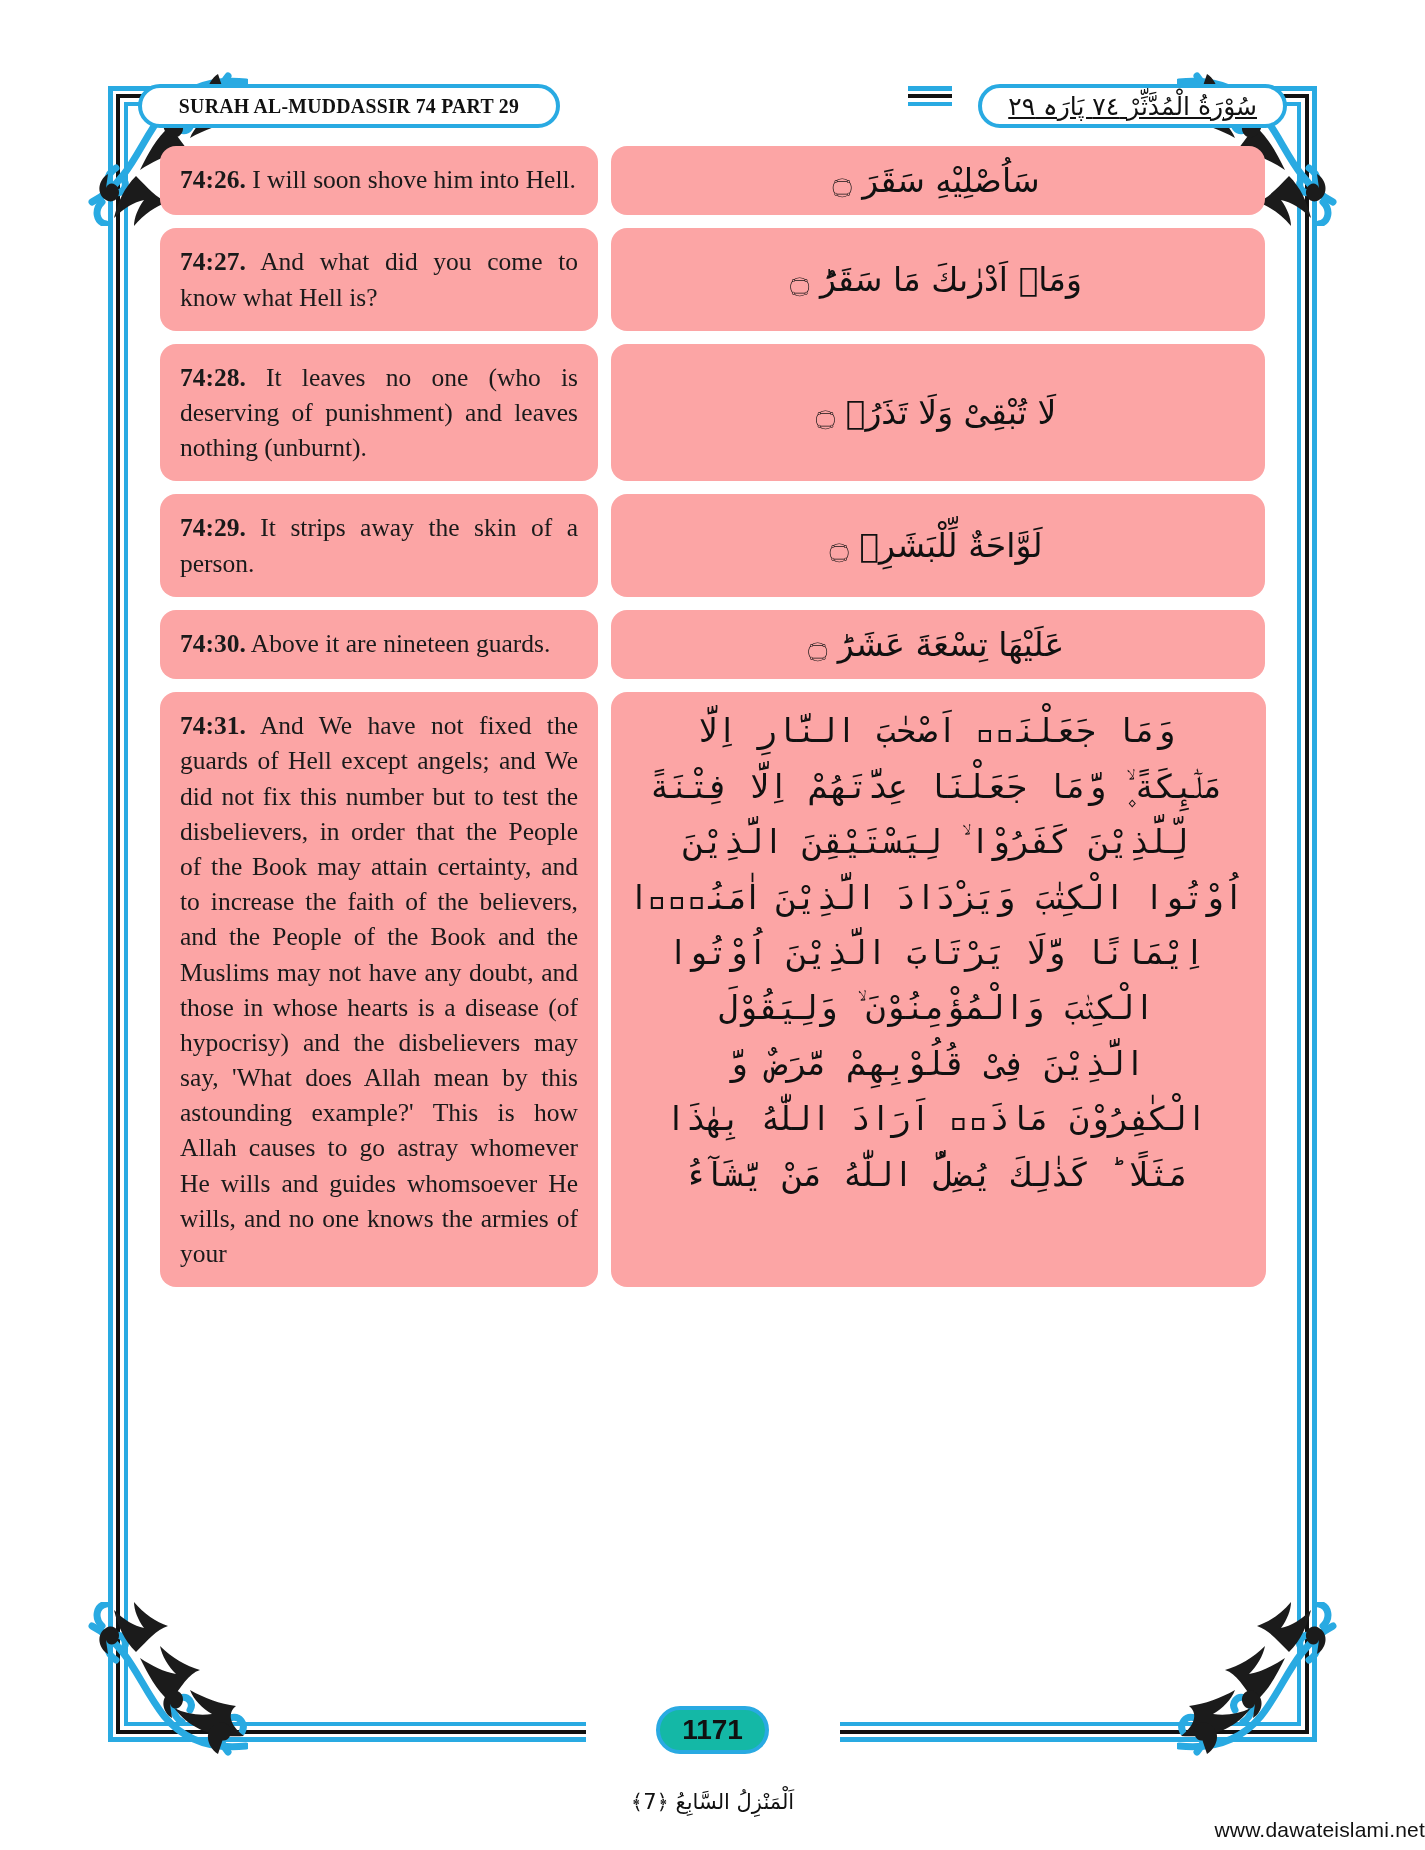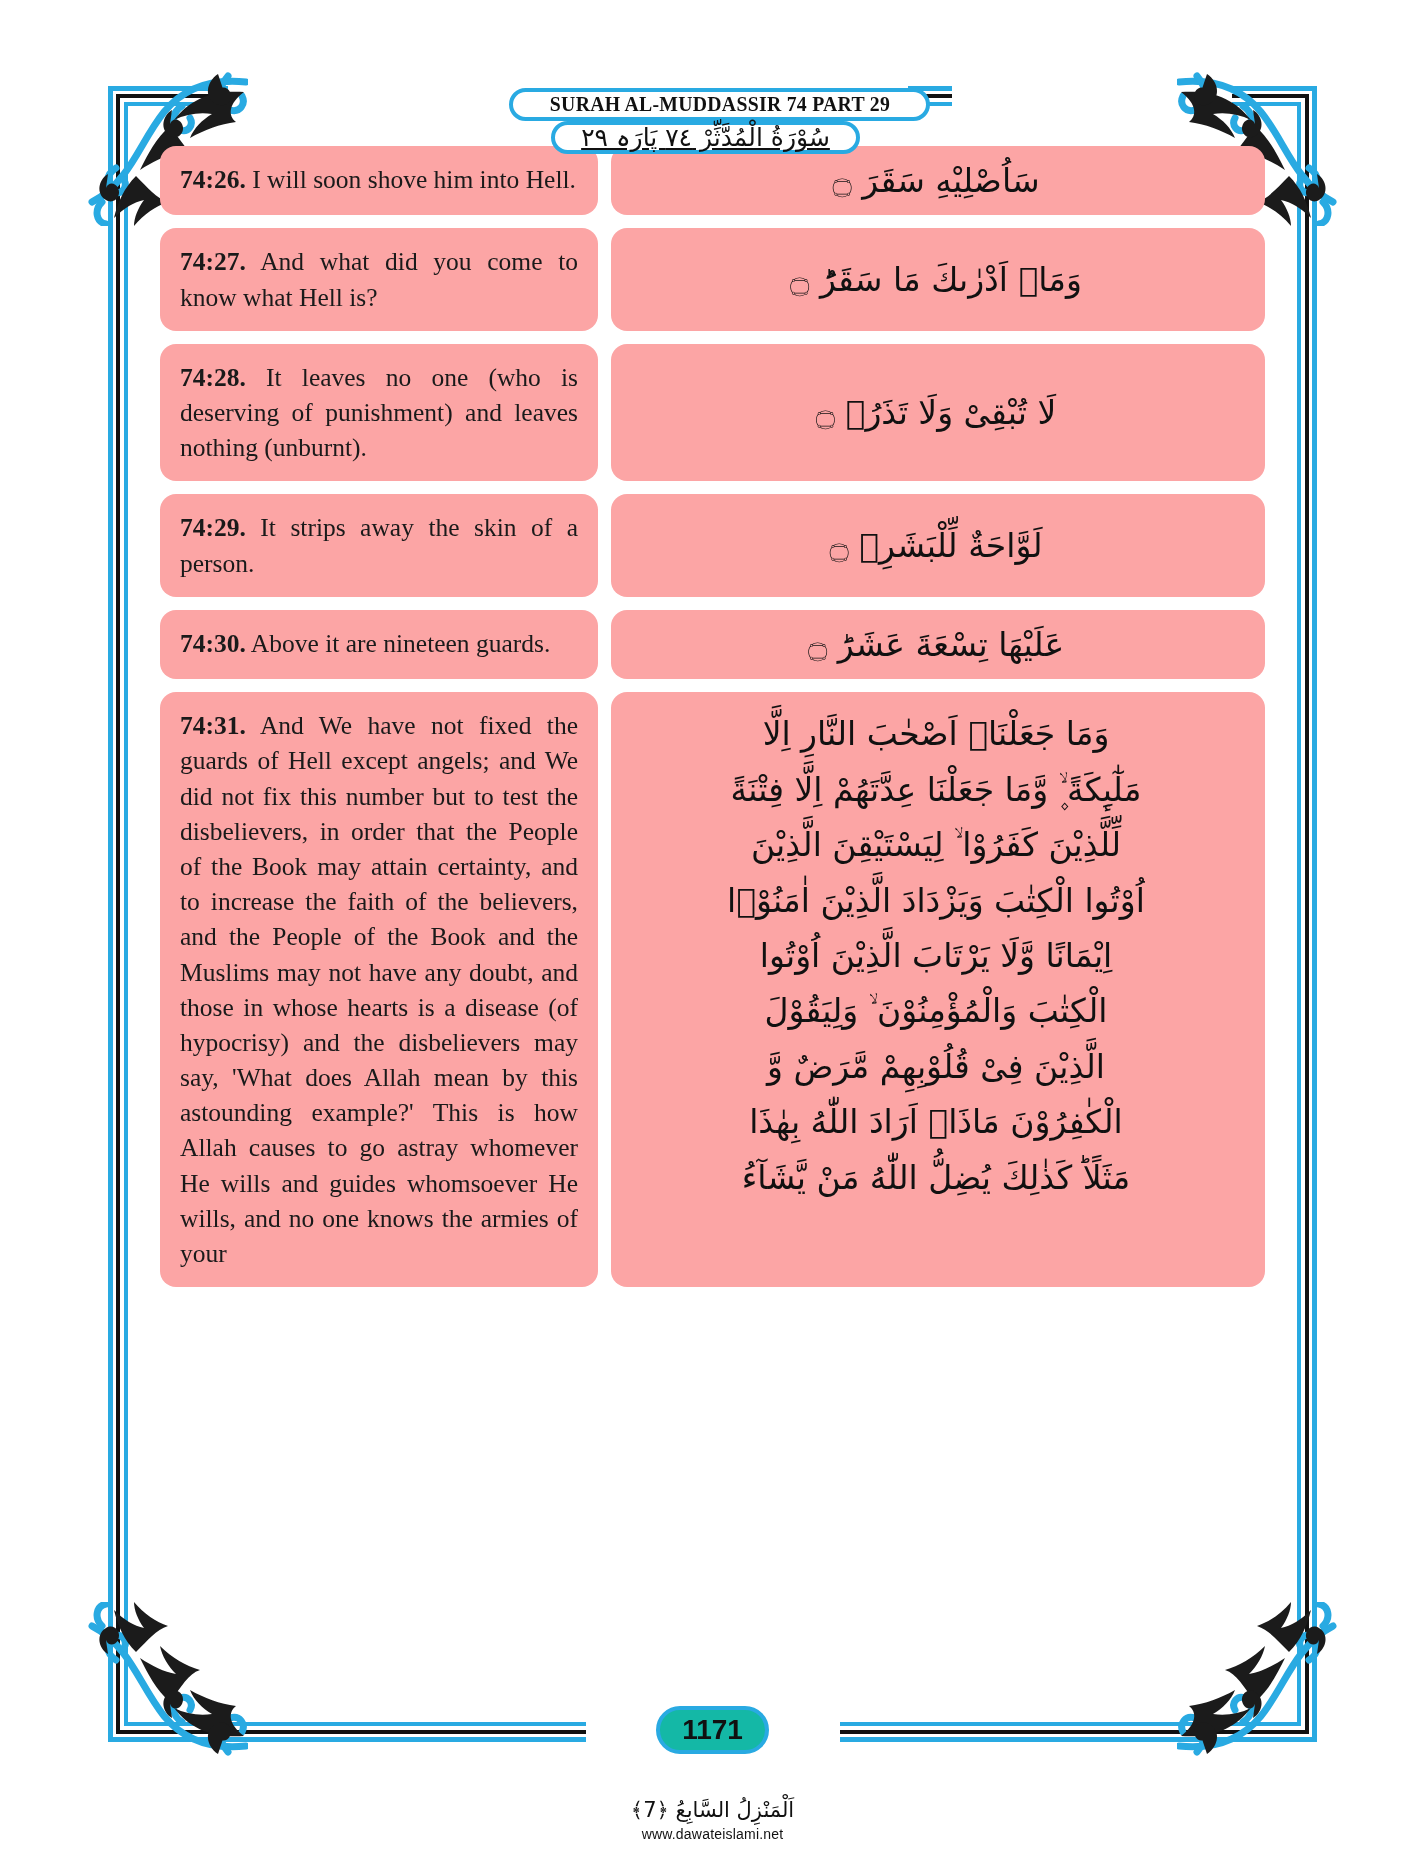--- a/index.html
+++ b/index.html
@@ -61,27 +61,26 @@
   .orn-tl { left: 78px;  top: 56px; }
   .orn-tr { right: 78px; top: 56px;  transform: scaleX(-1); }
   .orn-bl { left: 78px;  bottom: 78px; transform: scaleY(-1); }
   .orn-br { right: 78px; bottom: 78px; transform: scale(-1,-1); }
 
   
   .header-row {
     position: absolute;
     left: 124px;
     right: 124px;
-    top: 88px;
+    top: 72px;
     height: 56px;
     display: flex;
-    align-items: center;
+    align-items: flex-end;
     justify-content: space-between;
     z-index: 5;
-    flex-direction: column;
   }
   .pill {
     background: #ffffff;
     border: 4px solid #29aae2;
     border-radius: 28px;
     height: 44px;
     display: flex;
     align-items: center;
     justify-content: center;
     box-sizing: border-box;
@@ -170,20 +169,21 @@
   }
   .panel-ar.multi {
     text-align: justify;
     display: block;
     padding-top: 14px;
   }
   .panel-ar.multi .ar-line {
     display: block;
     text-align: center;
     line-height: 1.68;
+    font-family: Liberation Mono, monospace;
   }
 
   
   .footer-pill-wrap {
     position: absolute;
     left: 0;
     right: 0;
     bottom: 96px;
     display: flex;
     justify-content: center;
@@ -219,23 +219,24 @@
   .manzil {
     font-family: "DejaVu Sans", sans-serif;
     font-size: 21px;
     color: #111111;
     direction: rtl;
     line-height: 1.3;
     margin-bottom: 2px;
   }
   .site-url {
     font-family: "Liberation Sans", sans-serif;
-    font-size: 14px;
+    font-size: 21px;
     color: #111111;
     letter-spacing: 0.2px;
+    text-align: right;
   }
 </style>
 </head>
 <body>
 
 <div class="page">
 
   <div class="frame-outer"></div>
   <div class="frame-mid"></div>
   <div class="frame-inner"></div>

